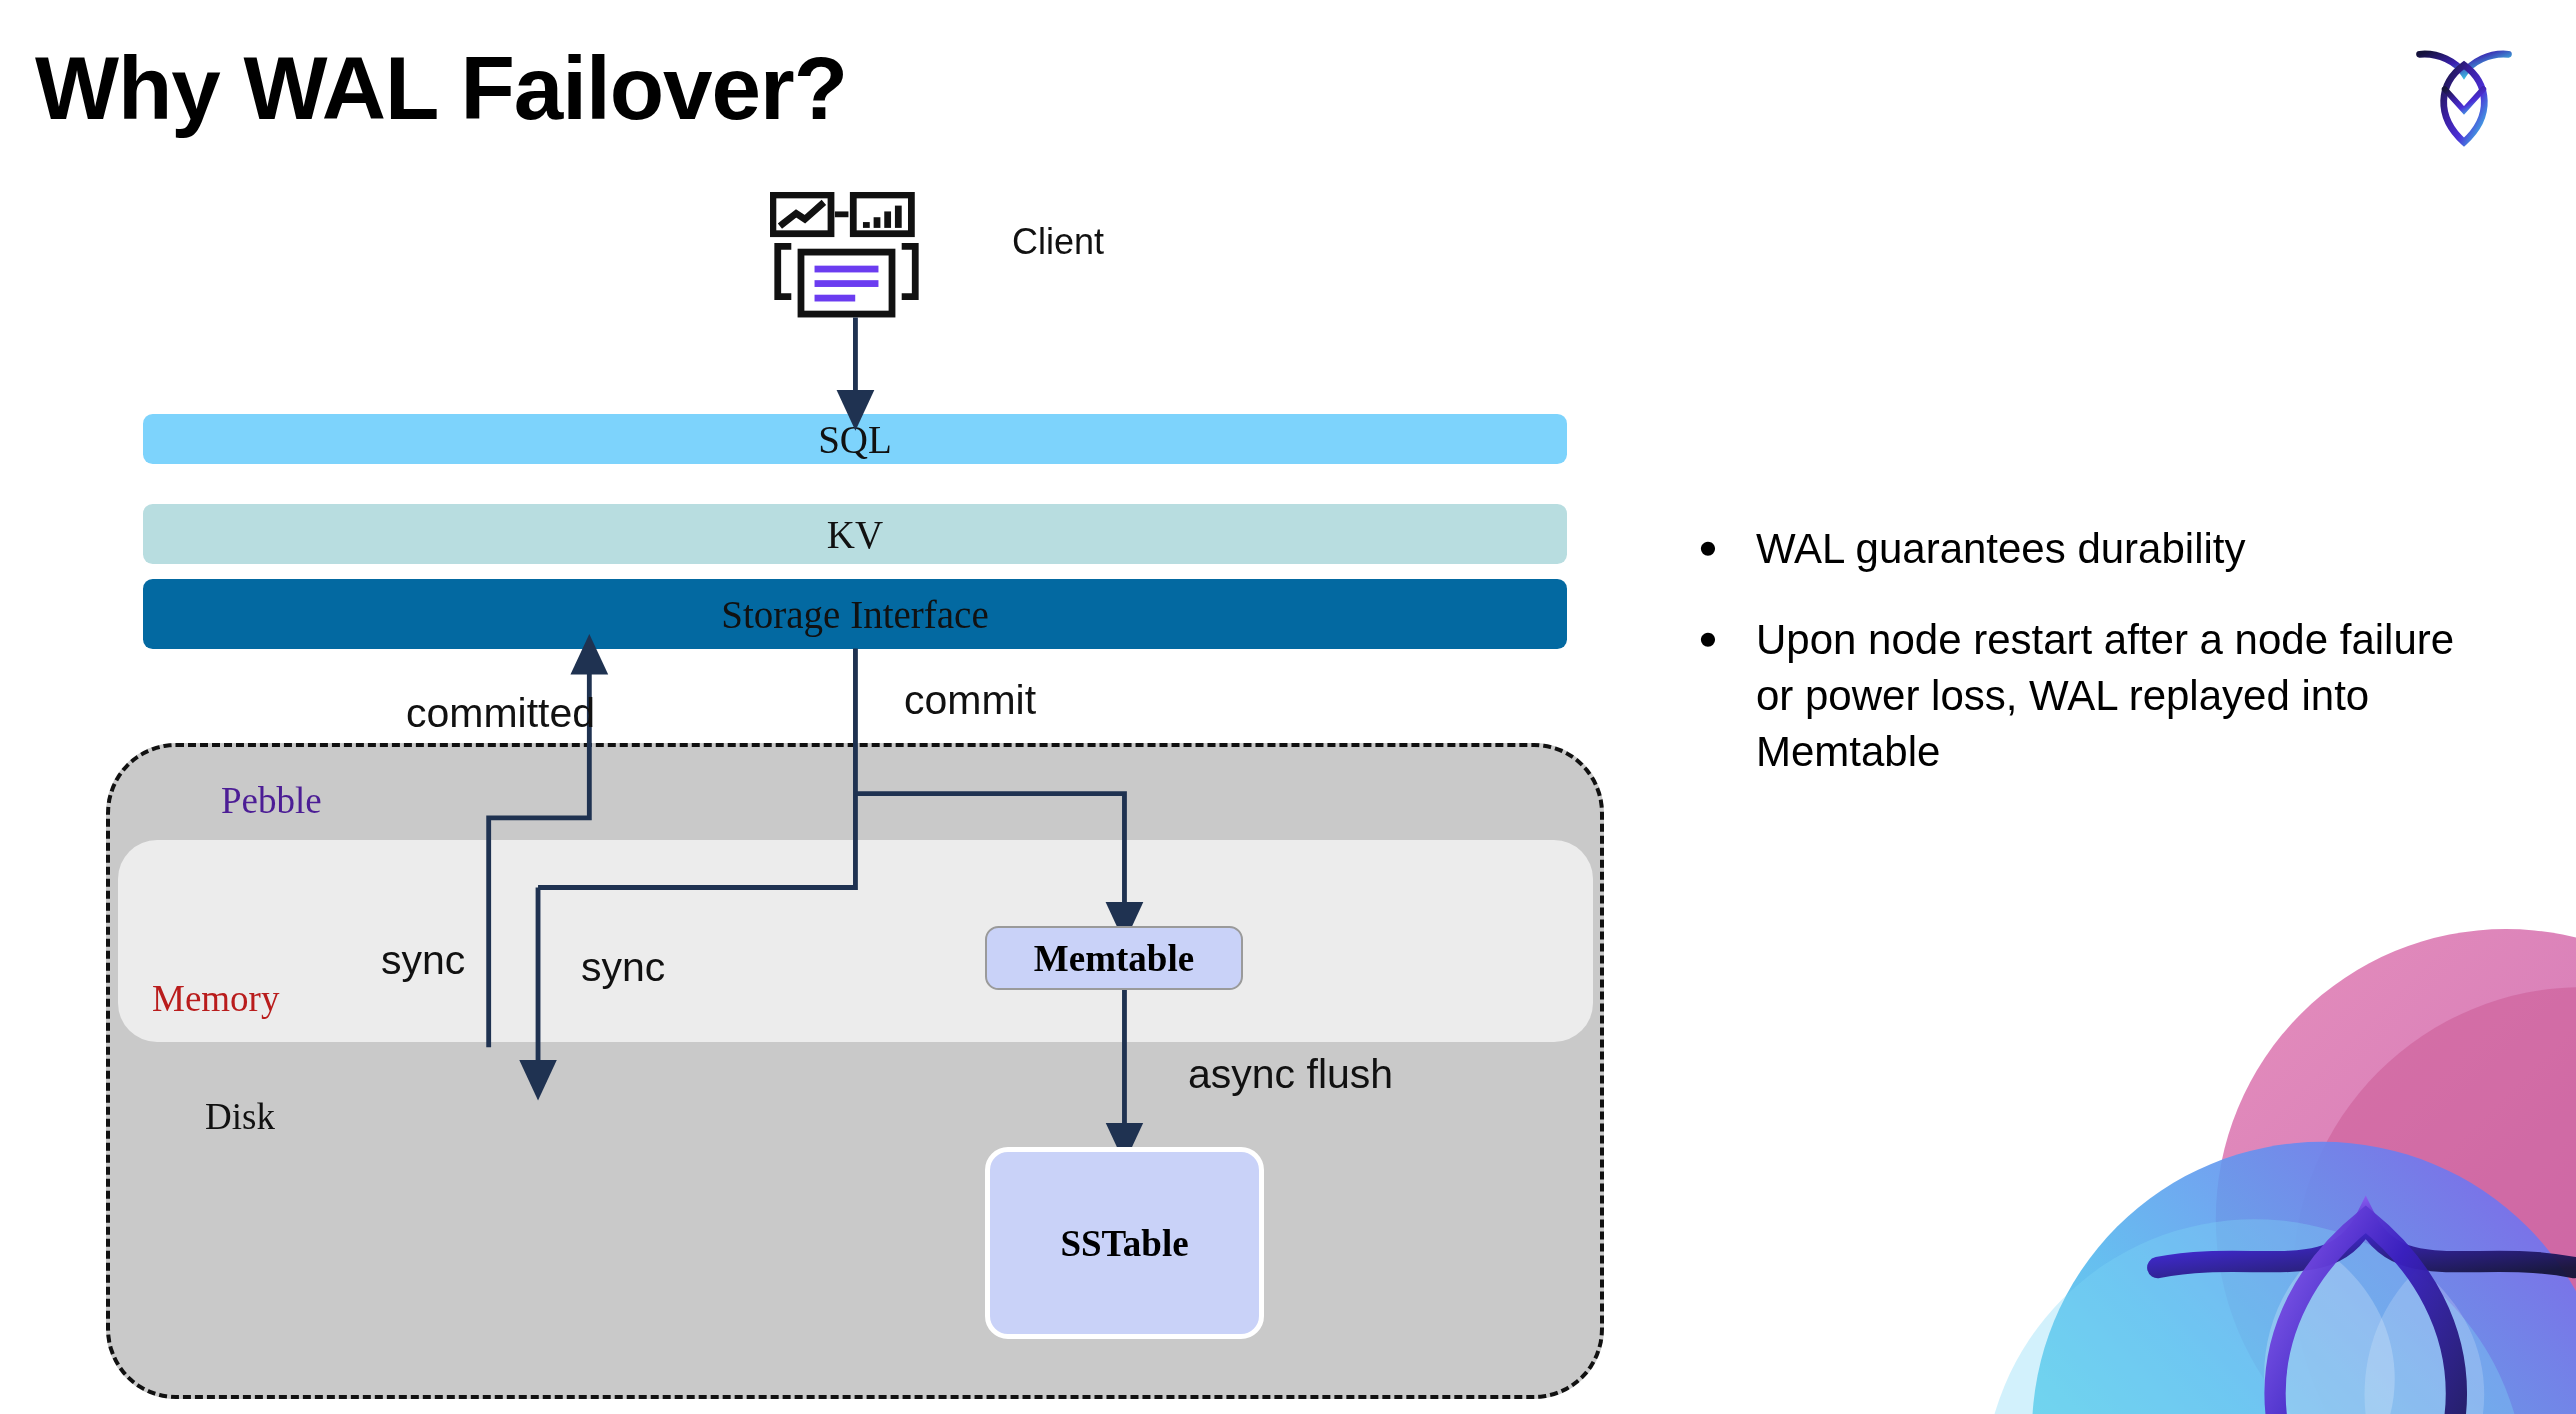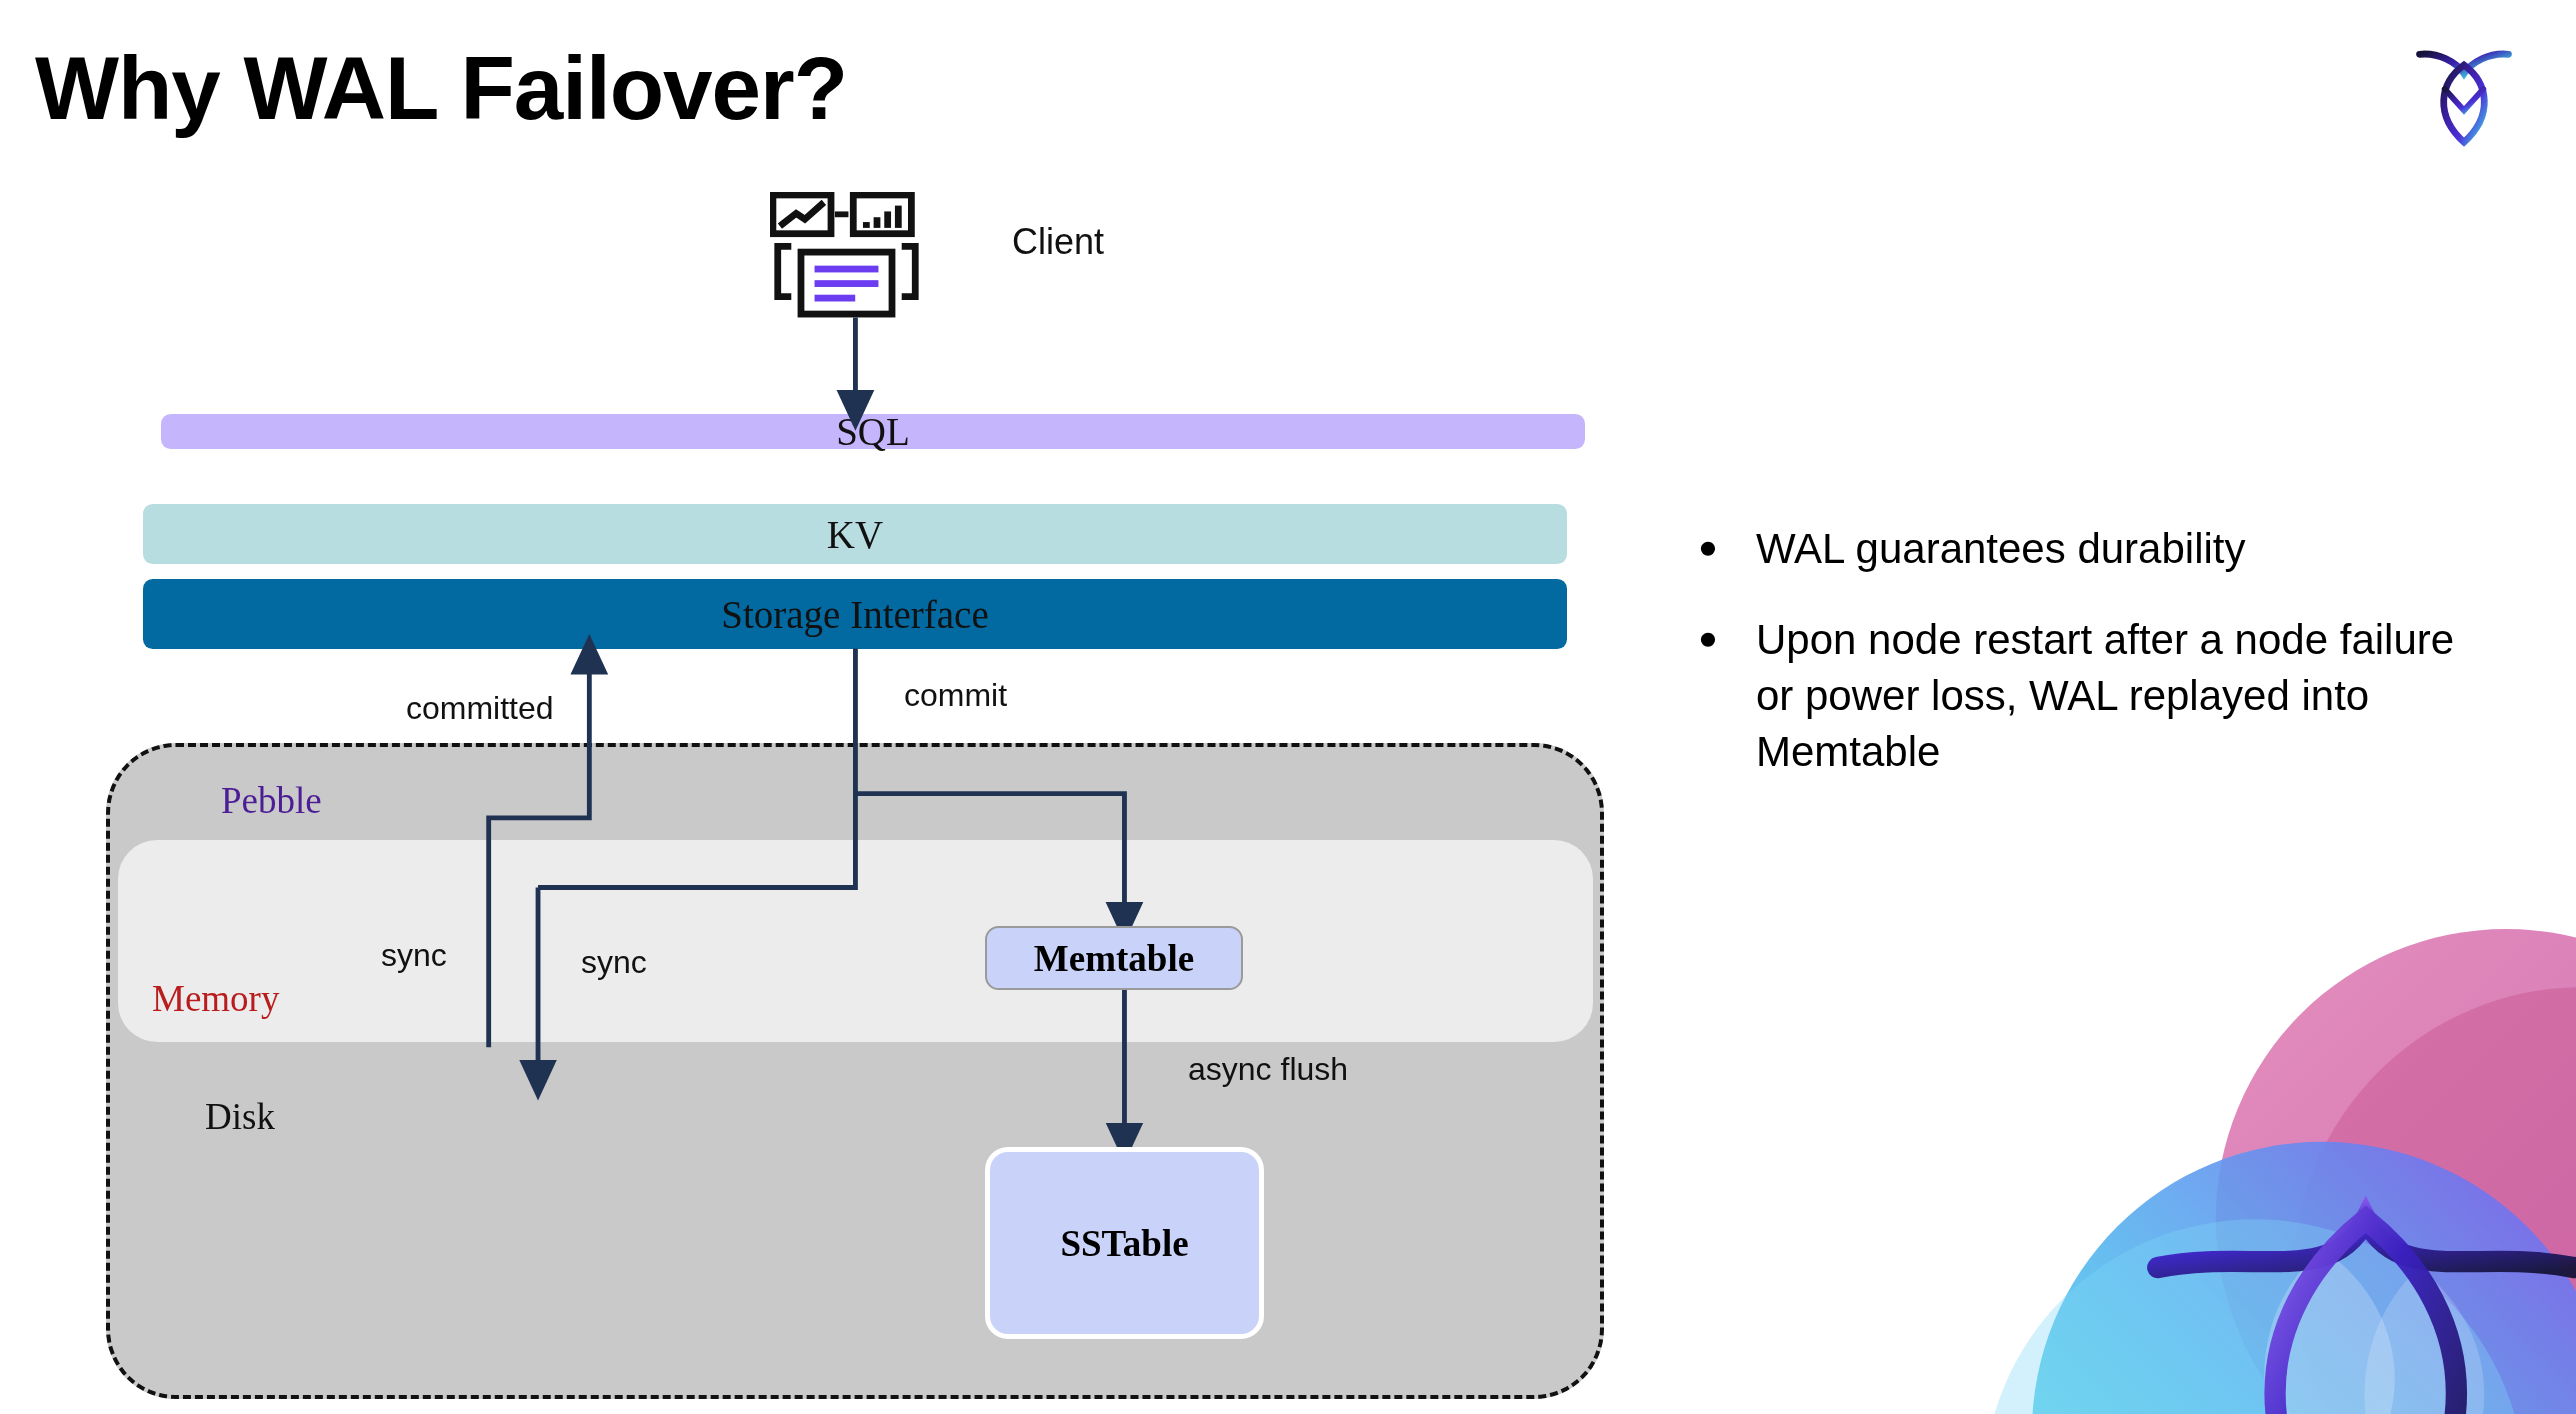--- a/index.html
+++ b/index.html
@@ -74,21 +74,21 @@
     left: 143px;
     width: 1424px;
     border-radius: 9.7px;
     display: flex;
     align-items: center;
     justify-content: center;
     font-family: "Liberation Serif", serif;
     font-size: 39px;
     color: #111111;
   }
-  #bar-sql { top: 414px; height: 35px; background: #c4b5fd; margin-left: 18px; }
+  #bar-sql { top: 414px; height: 50px; background: #7dd3fc; }
   #bar-kv  { top: 504px; height: 60px; background: #b8dde0; }
   #bar-storage { top: 579px; height: 70px; background: #0369a1; }
 
   
   #pebble-box {
     position: absolute;
     left: 106px;
     top: 743px;
     width: 1498px;
     height: 656px;
@@ -153,21 +153,21 @@
   }
   #node-sstable {
     left: 985px; top: 1147px; width: 279px; height: 192px;
     border: 5.8px solid #ffffff; border-radius: 23px; font-size: 37px;
   }
 
   
   .edge-label {
     position: absolute;
     font-family: "Liberation Sans", sans-serif;
-    font-size: 32px;
+    font-size: 41px;
     color: #111111;
     white-space: nowrap;
   }
   #lbl-committed { left: 406px; top: 690px; }
   #lbl-commit    { left: 904px; top: 677px; }
   #lbl-sync-1    { left: 381px; top: 937px; }
   #lbl-sync-2    { left: 581px; top: 944px; }
   #lbl-asyncflush{ left: 1188px; top: 1051px; }
 
   

